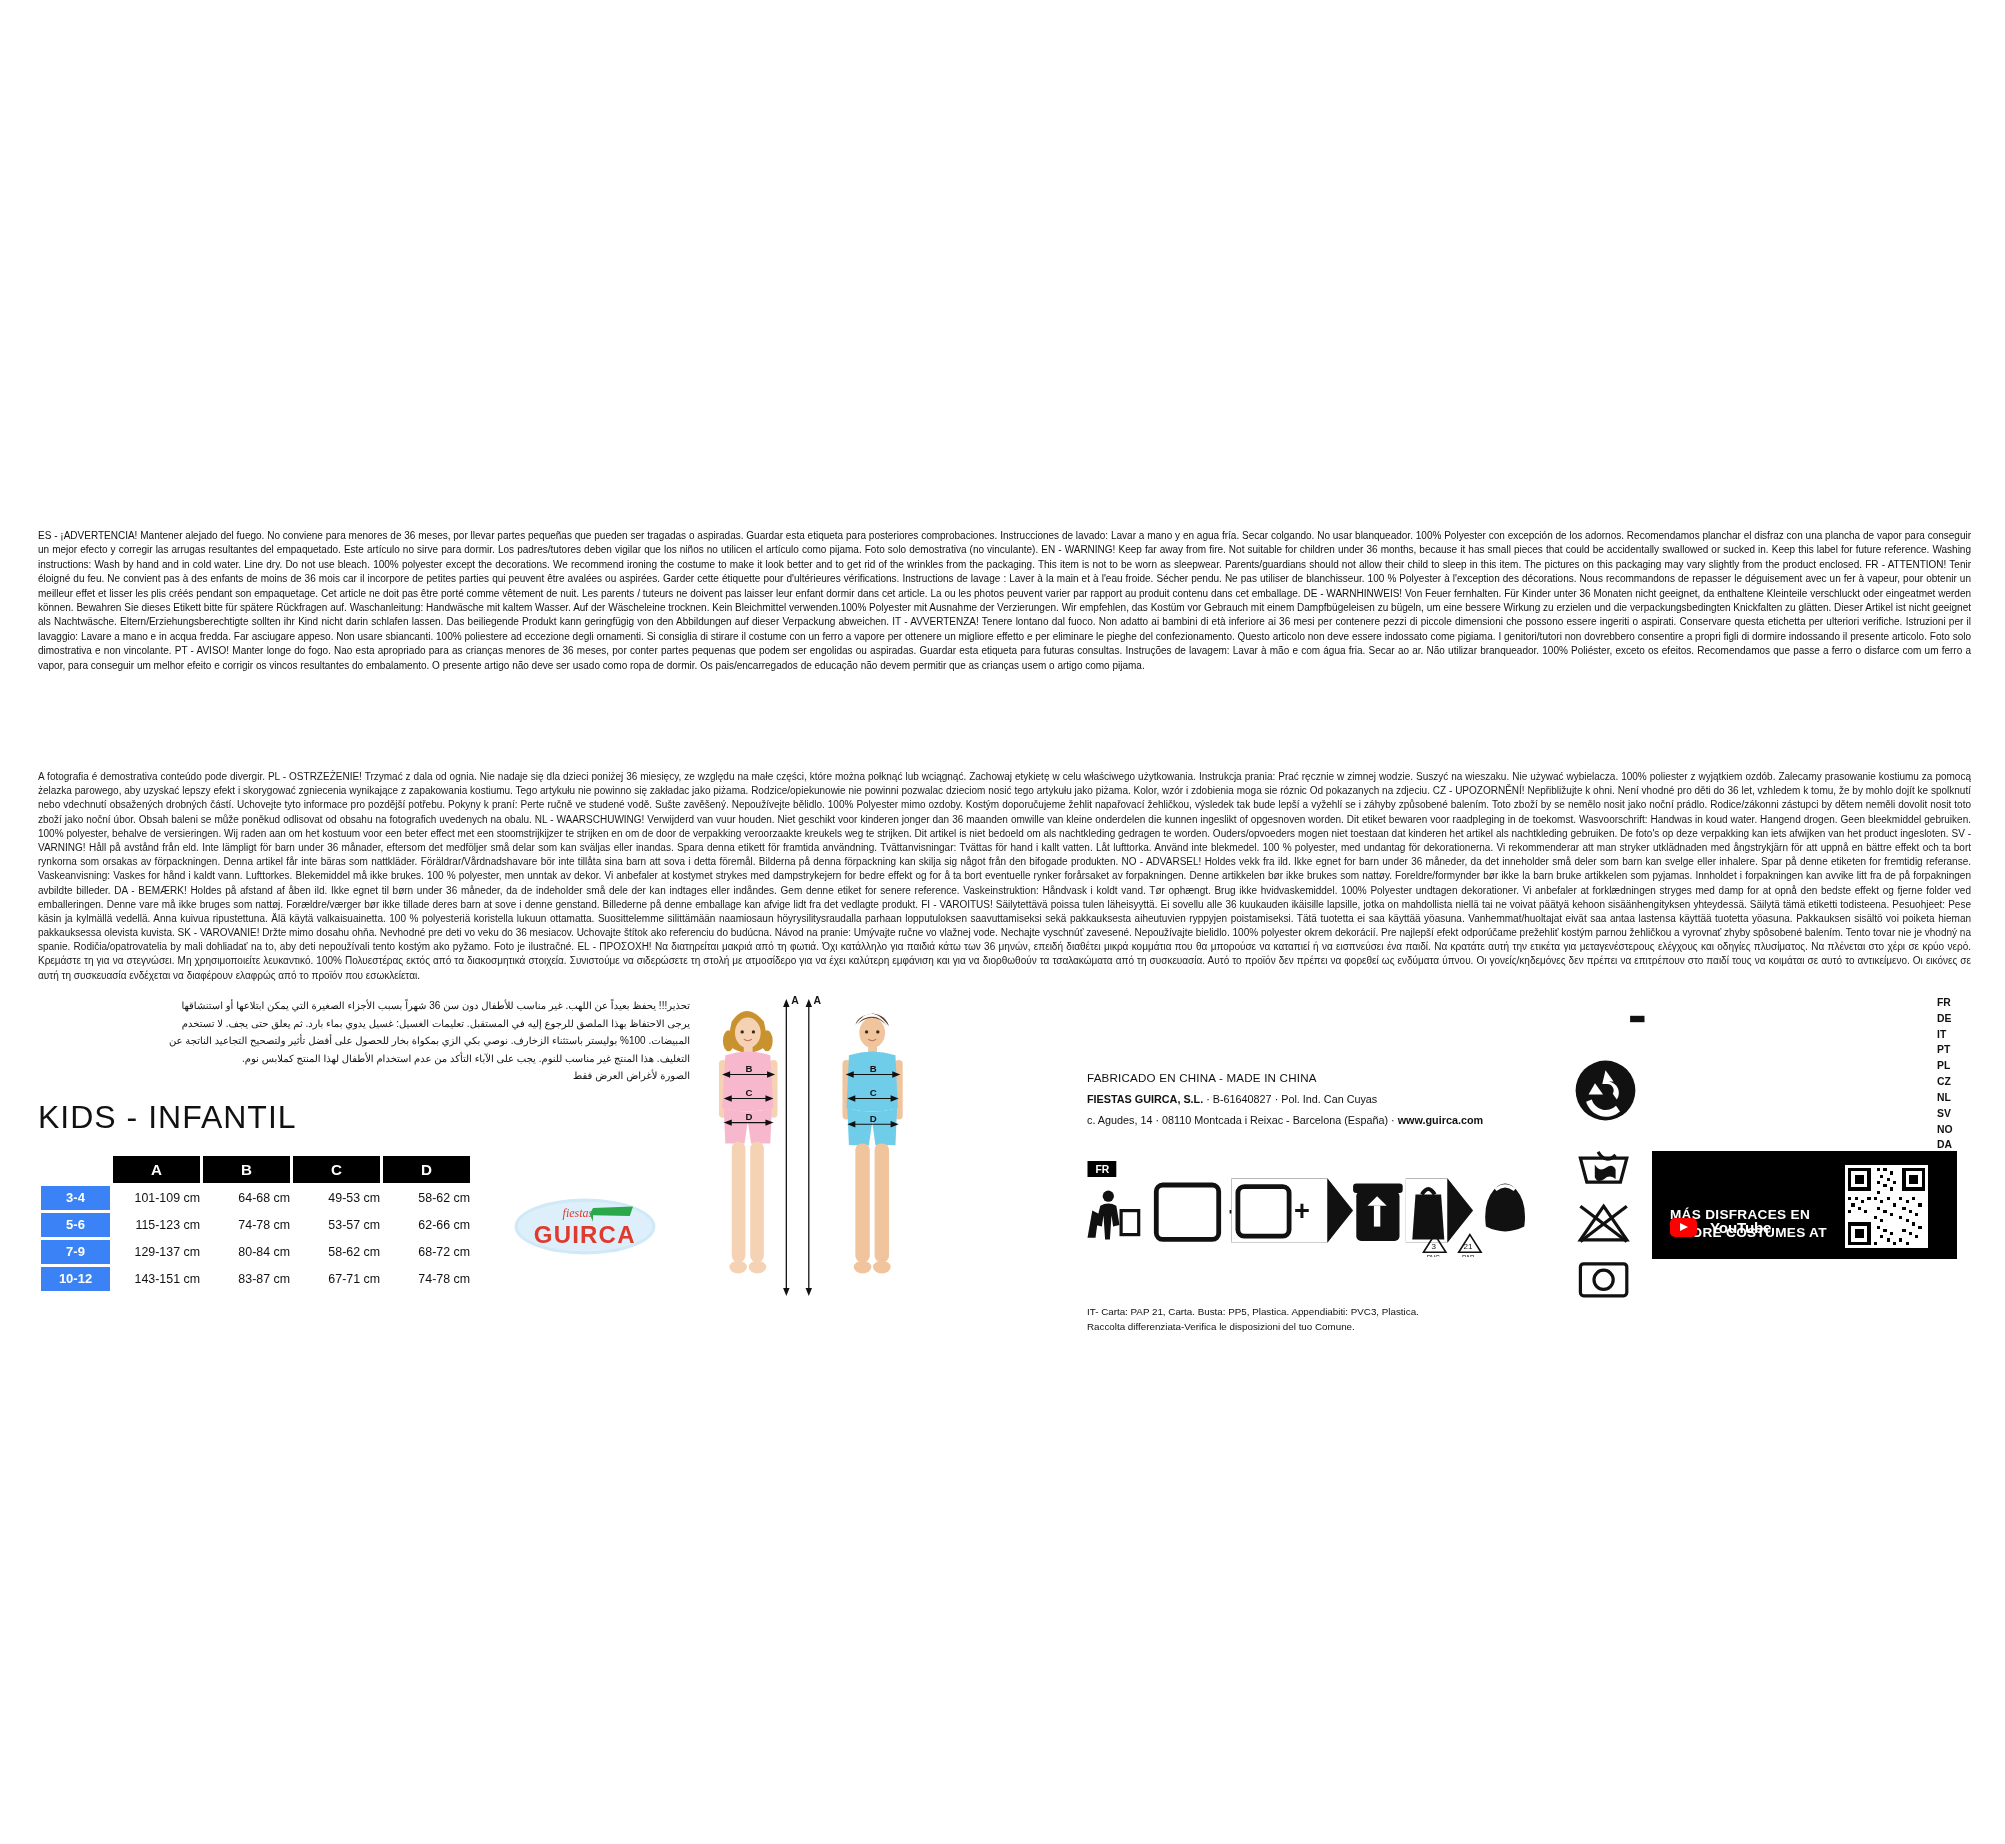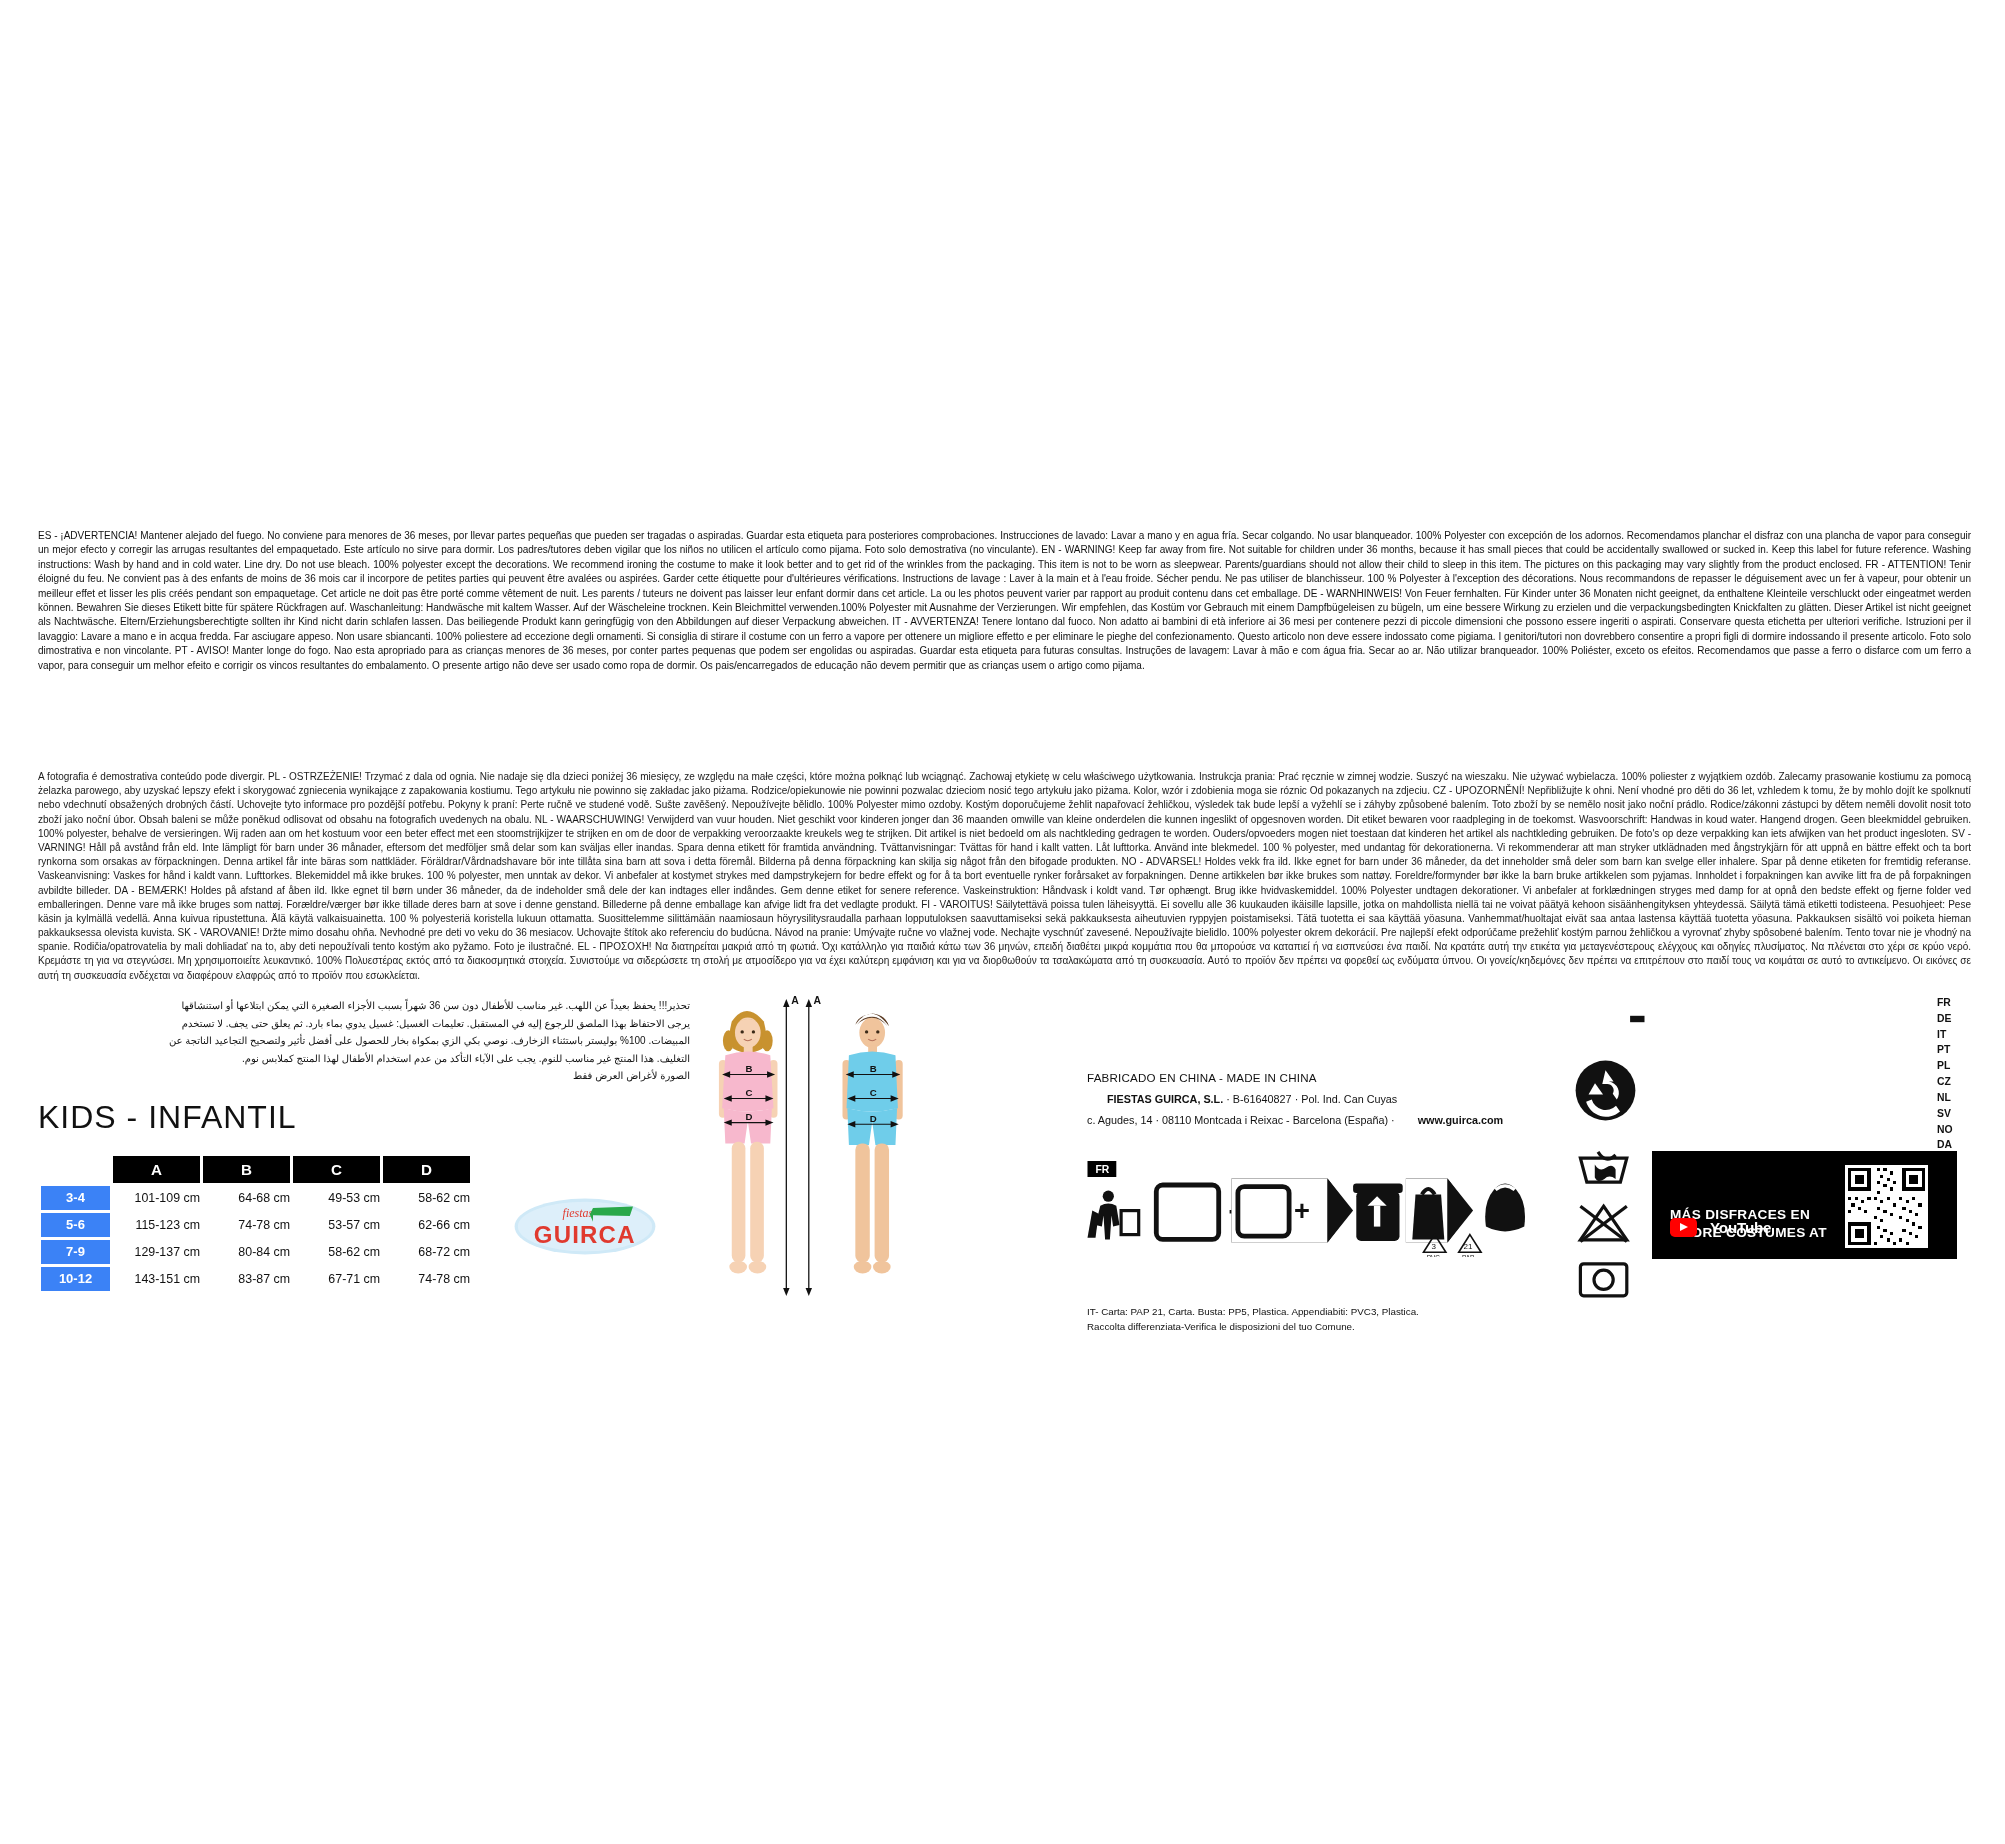--- a/index.html
+++ b/index.html
@@ -157,21 +157,21 @@
     left: 1087px;
     top: 1067px;
     width: 449px;
     font-size: 11.6px;
     line-height: 1.9;
     color: #111;
   }
   .manu-block .m1 { letter-spacing: 0.2px; }
   .manu-block .m2 { font-size: 10.8px; }
   .manu-block .m3 { font-size: 10.8px; }
-  .manu-block b { font-weight: bold; margin-left: 20px; }
+  .manu-block b { font-weight: bold; }
 
   
   .pack-strip {
     position: absolute;
     left: 1087px;
     top: 1161px;
     width: 481px;
     height: 96px;
   }
   .pack-note {

